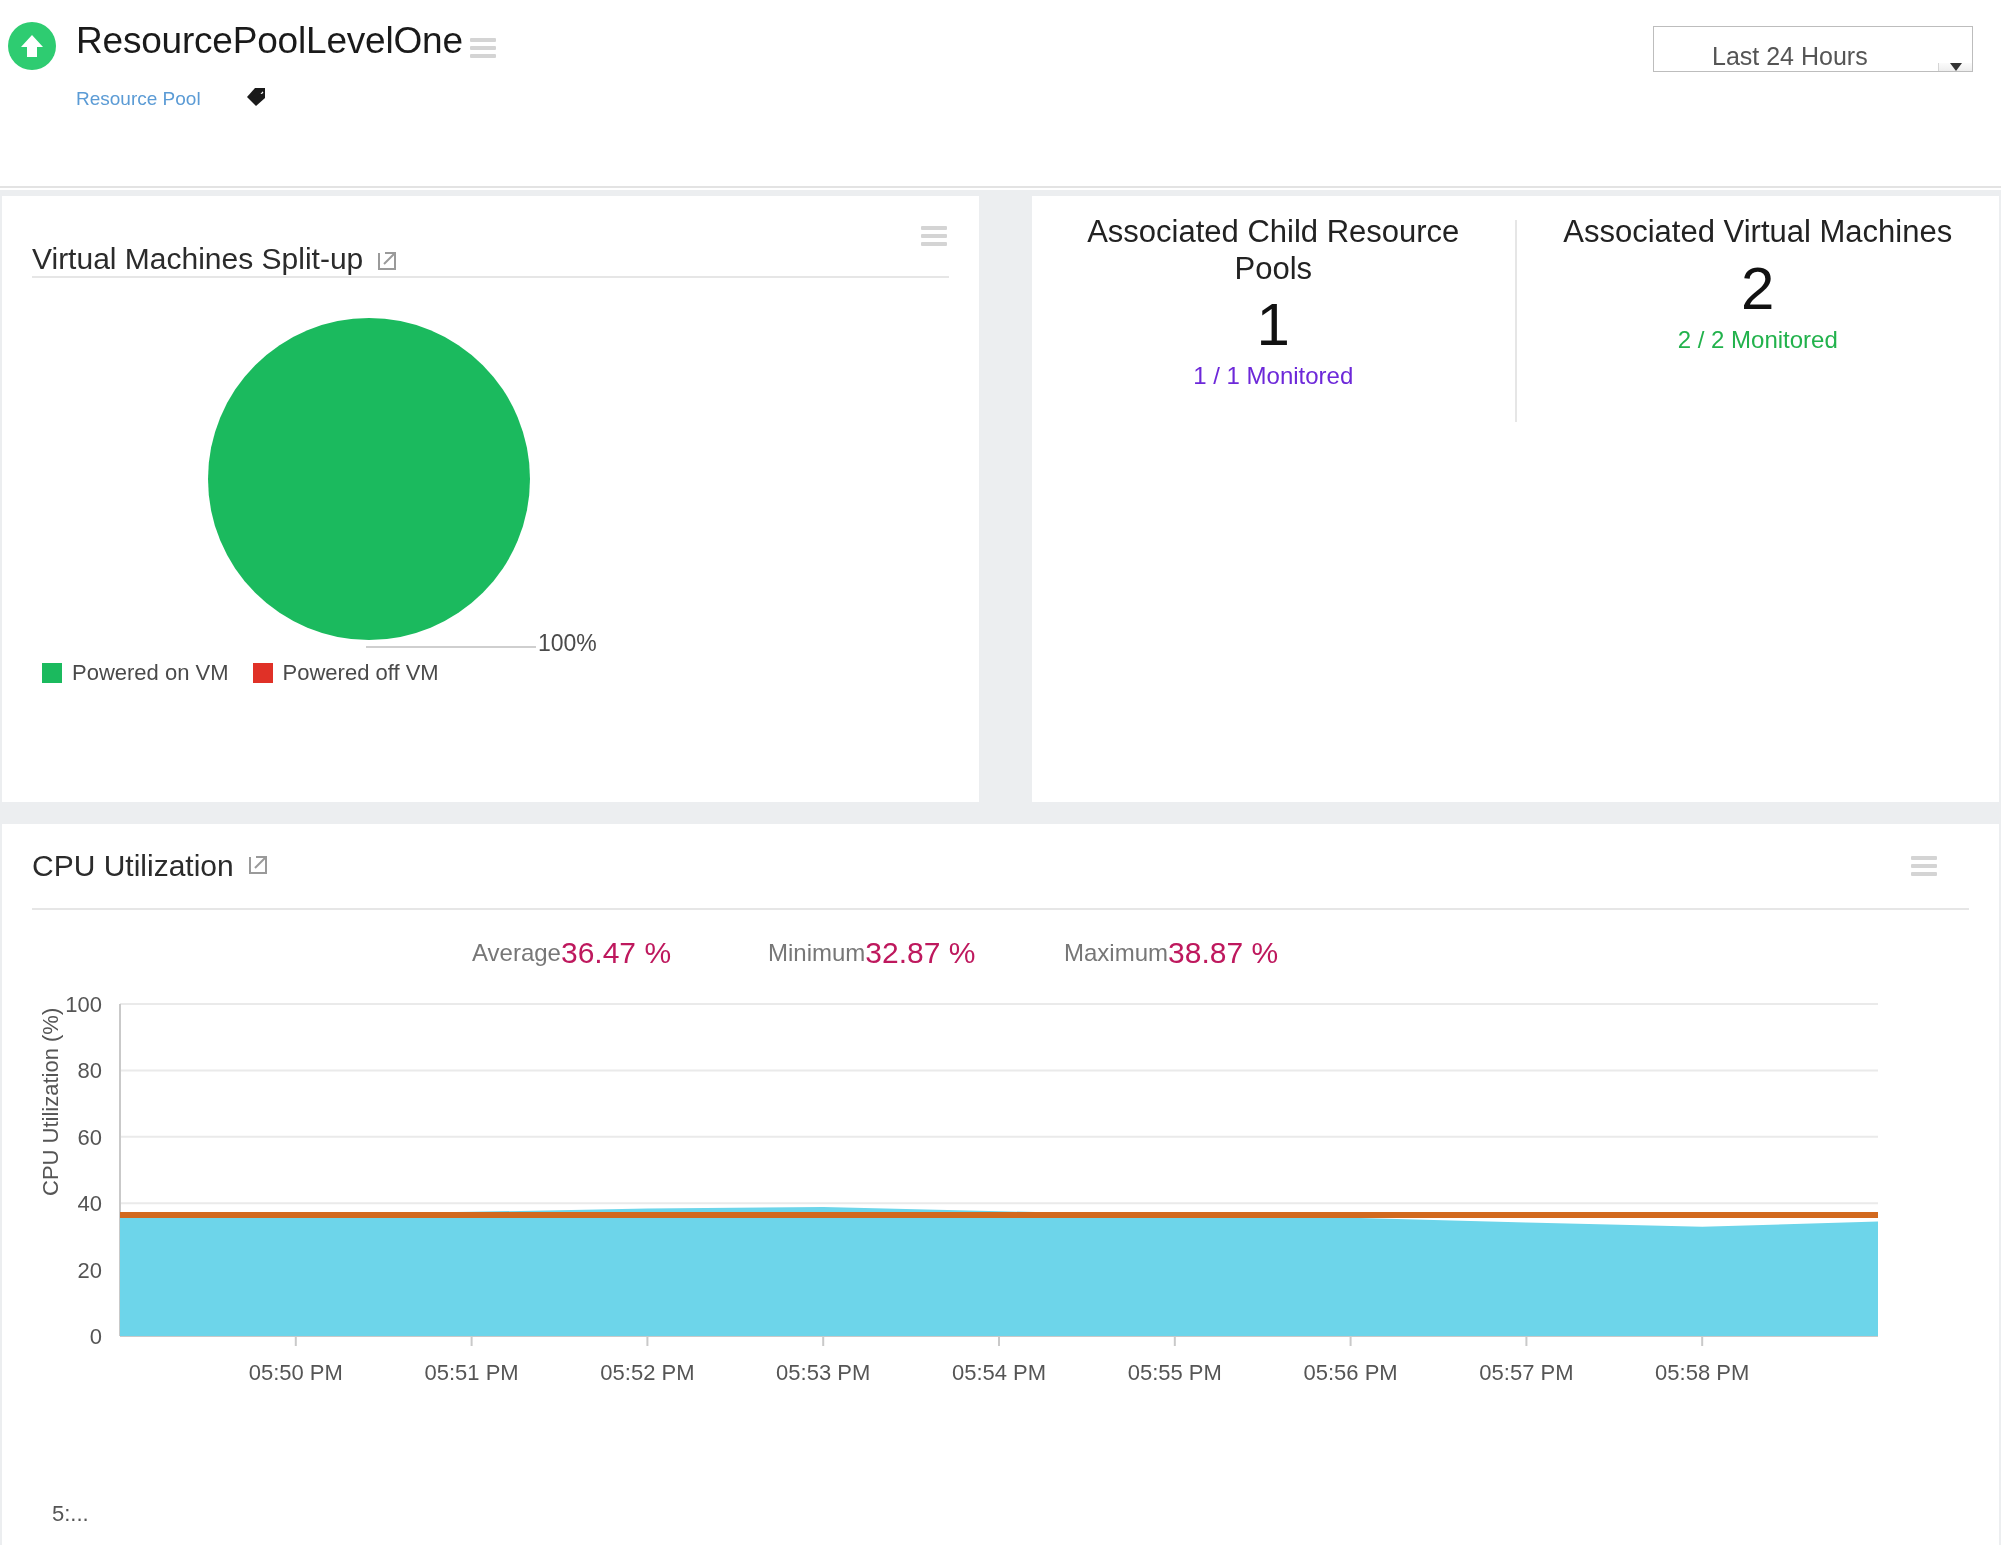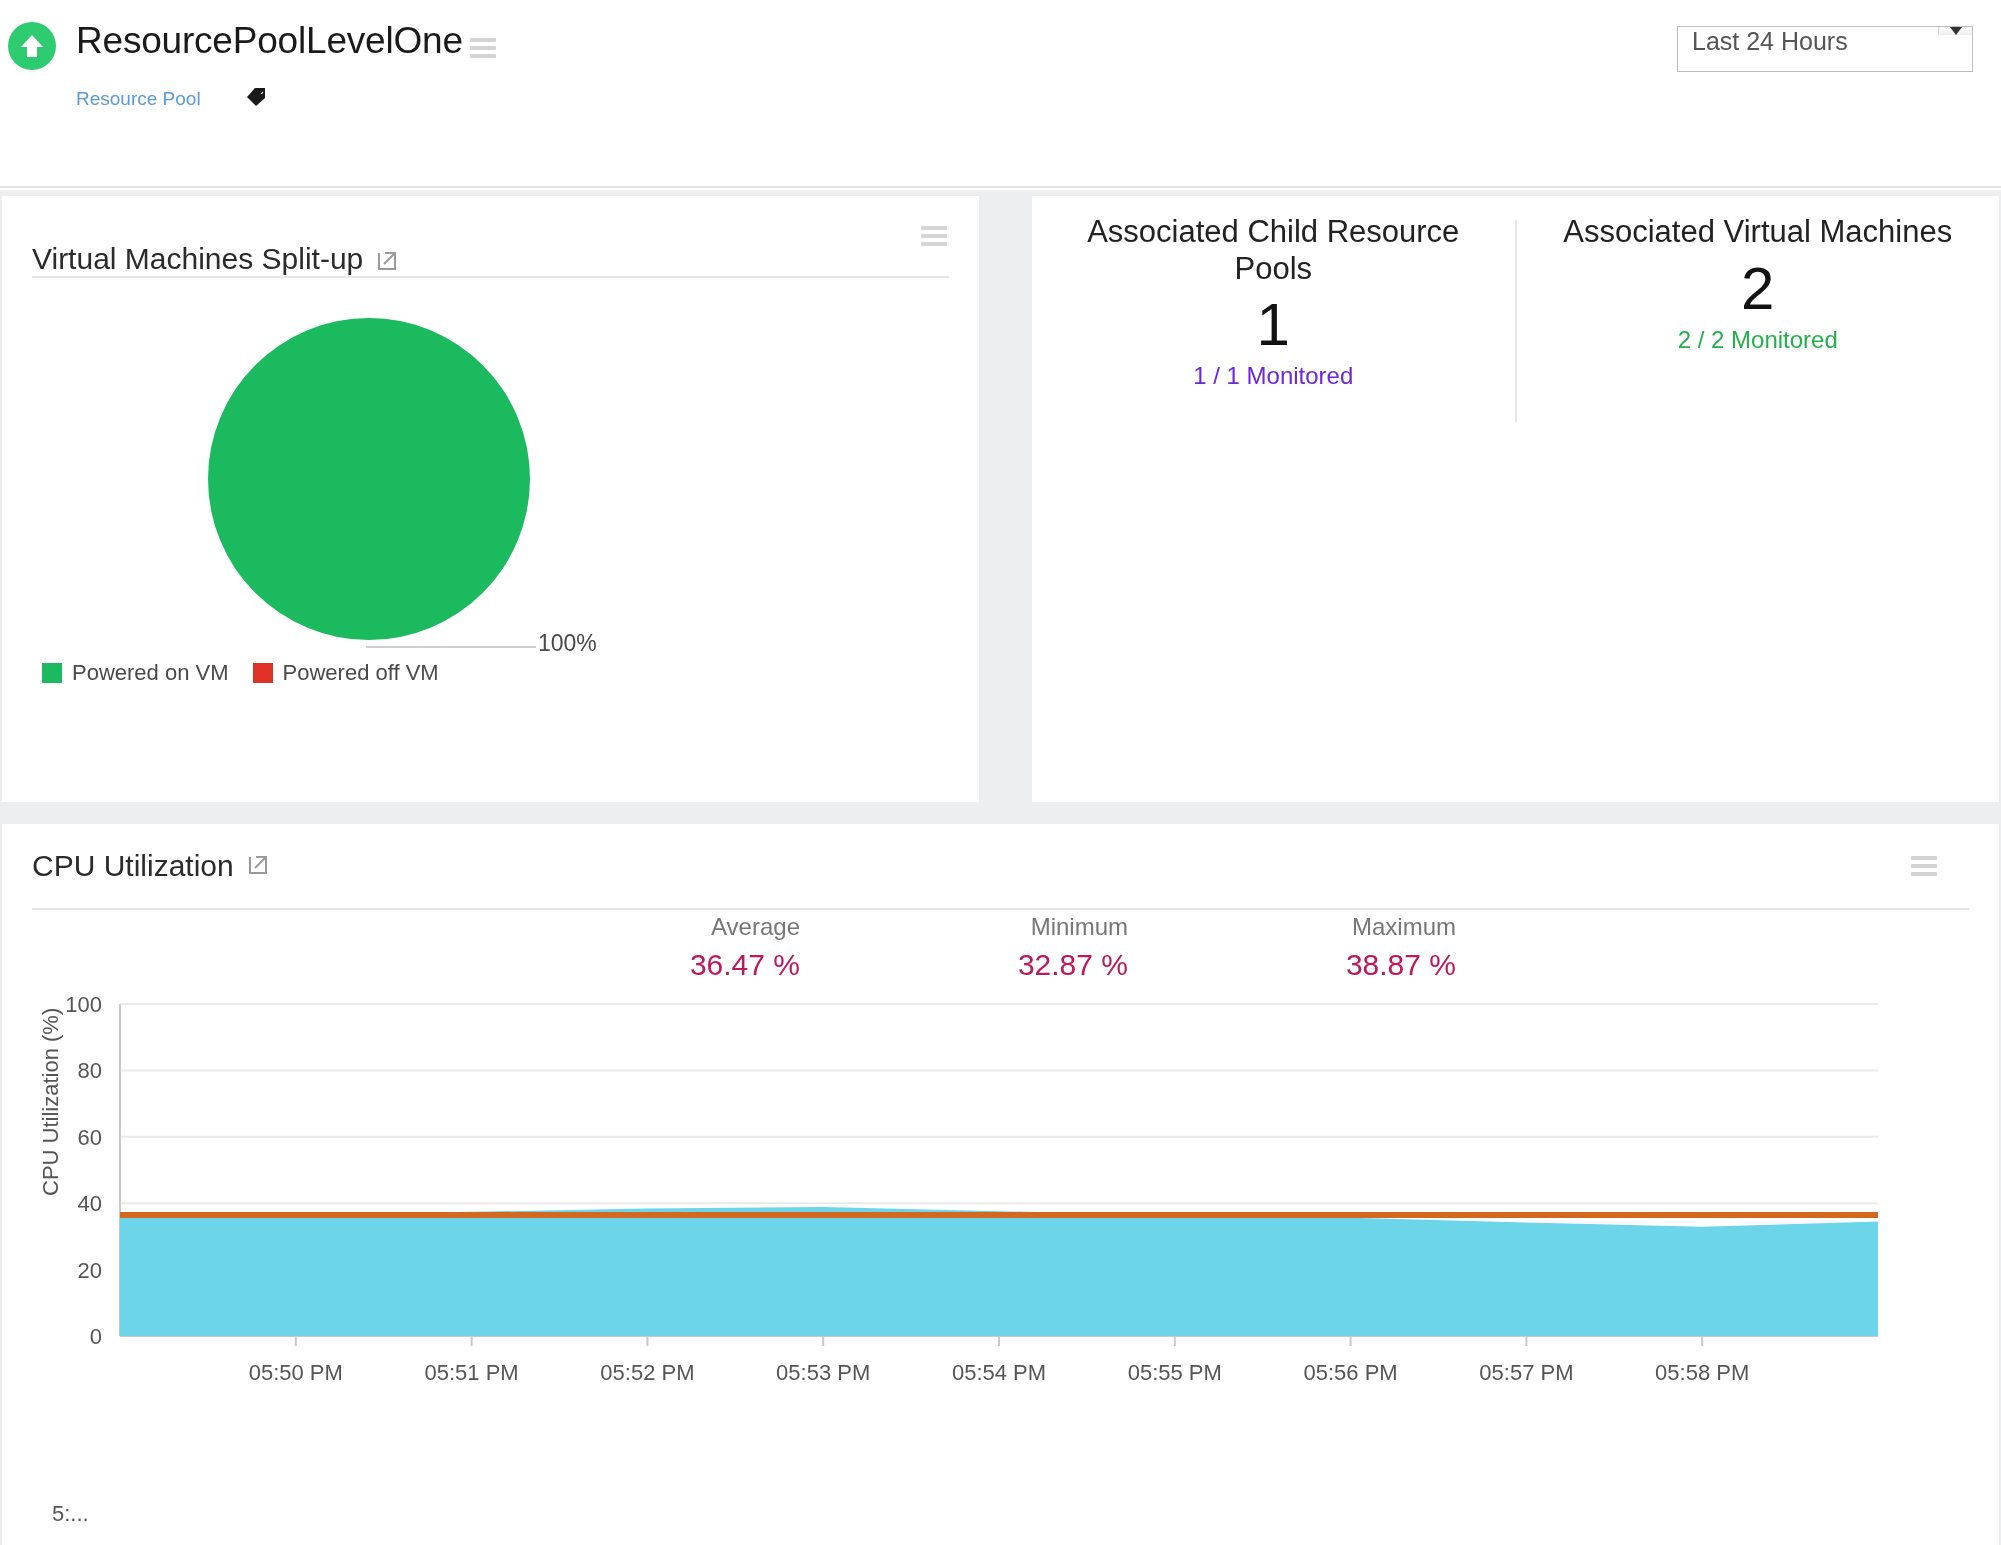--- a/index.html
+++ b/index.html
@@ -39,23 +39,23 @@
   .hdr-sub {
     position: absolute; left: 76px; top: 88px;
     font-size: 19px; color: #5b9bd5; text-decoration: none;
   }
   .hdr-tag {
     position: absolute; left: 245px; top: 86px;
     width: 24px; height: 22px;
   }
   .time-select {
     position: absolute; right: 28px; top: 26px;
-    width: 296px; height: 46px;
+    width: 320px; height: 46px;
     border: 1px solid #bdbdbd; background: #fff;
-    display: flex; align-items: flex-start;
+    display: flex; align-items: flex-end; padding-left: 44px;
   }
   .time-select-val {
     flex: 1; display: flex; align-items: center;
     padding-left: 14px; font-size: 25px; color: #555;
     white-space: nowrap; overflow: hidden;
   }
   .time-select-arrow {
     width: 34px; border-left: 1px solid #d5d5d5;
     background: linear-gradient(#fbfbfb,#eeeeee);
     display: flex; align-items: center; justify-content: center;
@@ -168,21 +168,21 @@
   .card-cpu {
     position: absolute; left: 2px; top: 634px;
     width: 1997px; height: 721px; background: #fff;
   }
   .cpu-head { position: relative; height: 84px; display: flex; align-items: center; padding: 0 30px; }
 
   .cpu-stats {
     position: relative; height: 86px;
     display: flex; padding-left: 470px; gap: 0;
   }
-  .stat { width: 296px; display: flex; flex-direction: column; align-items: flex-end; margin-left: 32px; }
+  .stat { width: 296px; display: flex; flex-direction: row; align-items: center; }
   .stat-label { font-size: 24px; color: #777; line-height: 1.45; }
   .stat-value { font-size: 30px; color: #be185d; line-height: 1.35; }
 
   
   .chart { position: relative; height: 470px; }
   .chart svg { display: block; }
   .ylab {
     position: absolute; left: 36px; top: 200px;
     transform: rotate(-90deg); transform-origin: left top;
     font-size: 22px; color: #555; white-space: nowrap;

